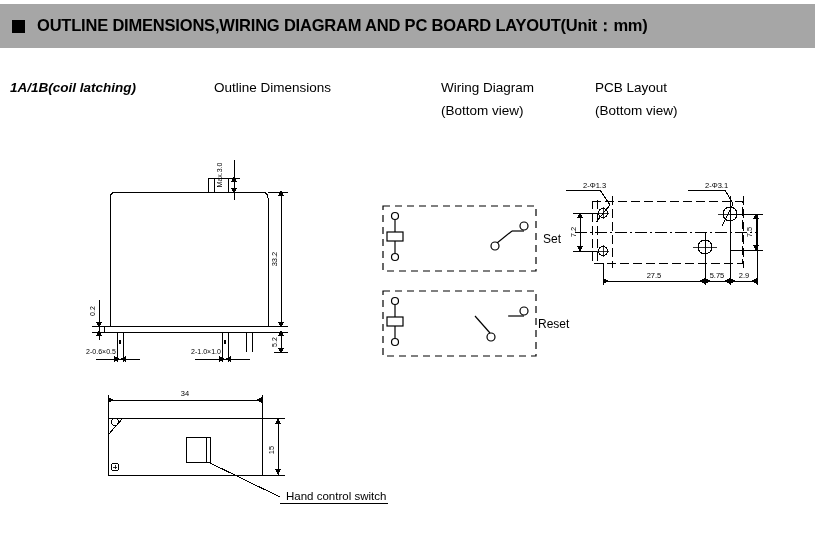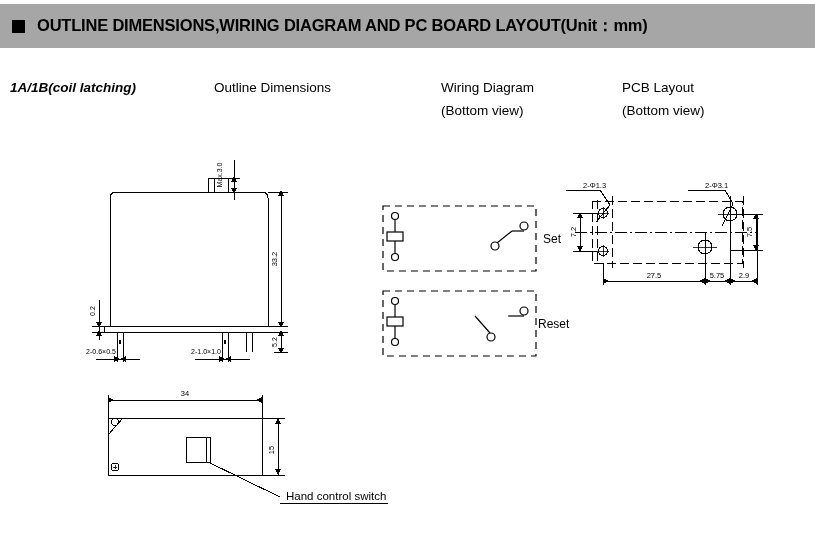--- a/index.html
+++ b/index.html
@@ -87,21 +87,21 @@
 
 <div class="col-head" style="left:214px; top:80px;">
   <span>Outline Dimensions</span>
 </div>
 
 <div class="col-head" style="left:401px; top:80px;margin-left:40px;">
   <span>Wiring Diagram</span>
   <span class="sub">(Bottom view)</span>
 </div>
 
-<div class="col-head" style="left:622px; top:80px;">
+<div class="col-head" style="left:595px; top:80px;">
   <span>PCB Layout</span>
   <span class="sub">(Bottom view)</span>
 </div>
 
 <div class="drawings">
 <svg width="815" height="535" viewBox="0 0 815 535" xmlns="http://www.w3.org/2000/svg">
 
   <g fill="none" stroke="#000000" stroke-width="1" shape-rendering="crispEdges">
 
     <path d="M110,198 Q110,192 116,192 L262,192 Q268,192 268,198 L268,326 L110,326 Z"></path>

